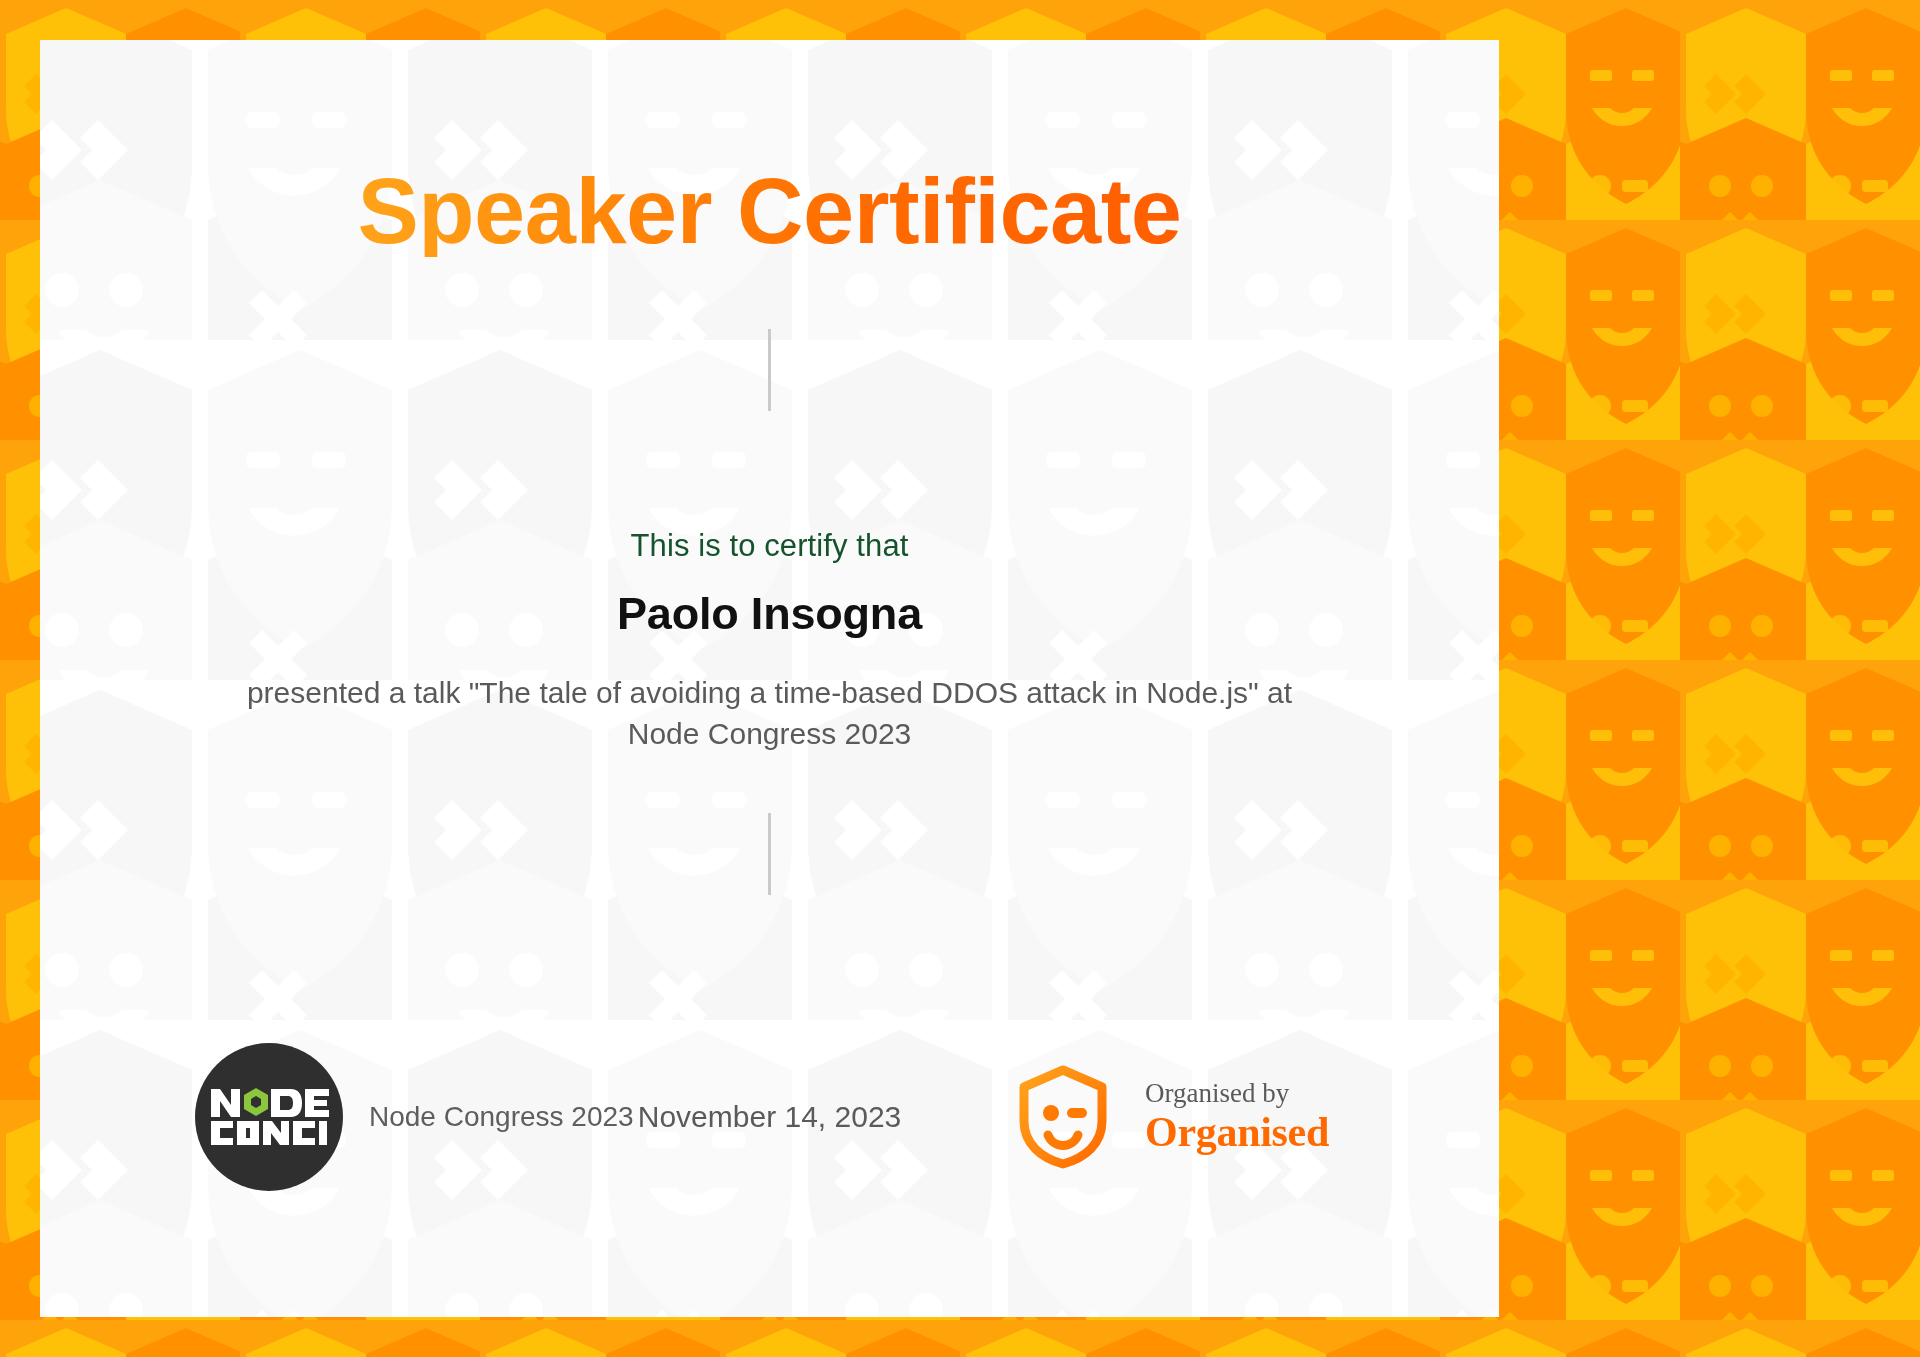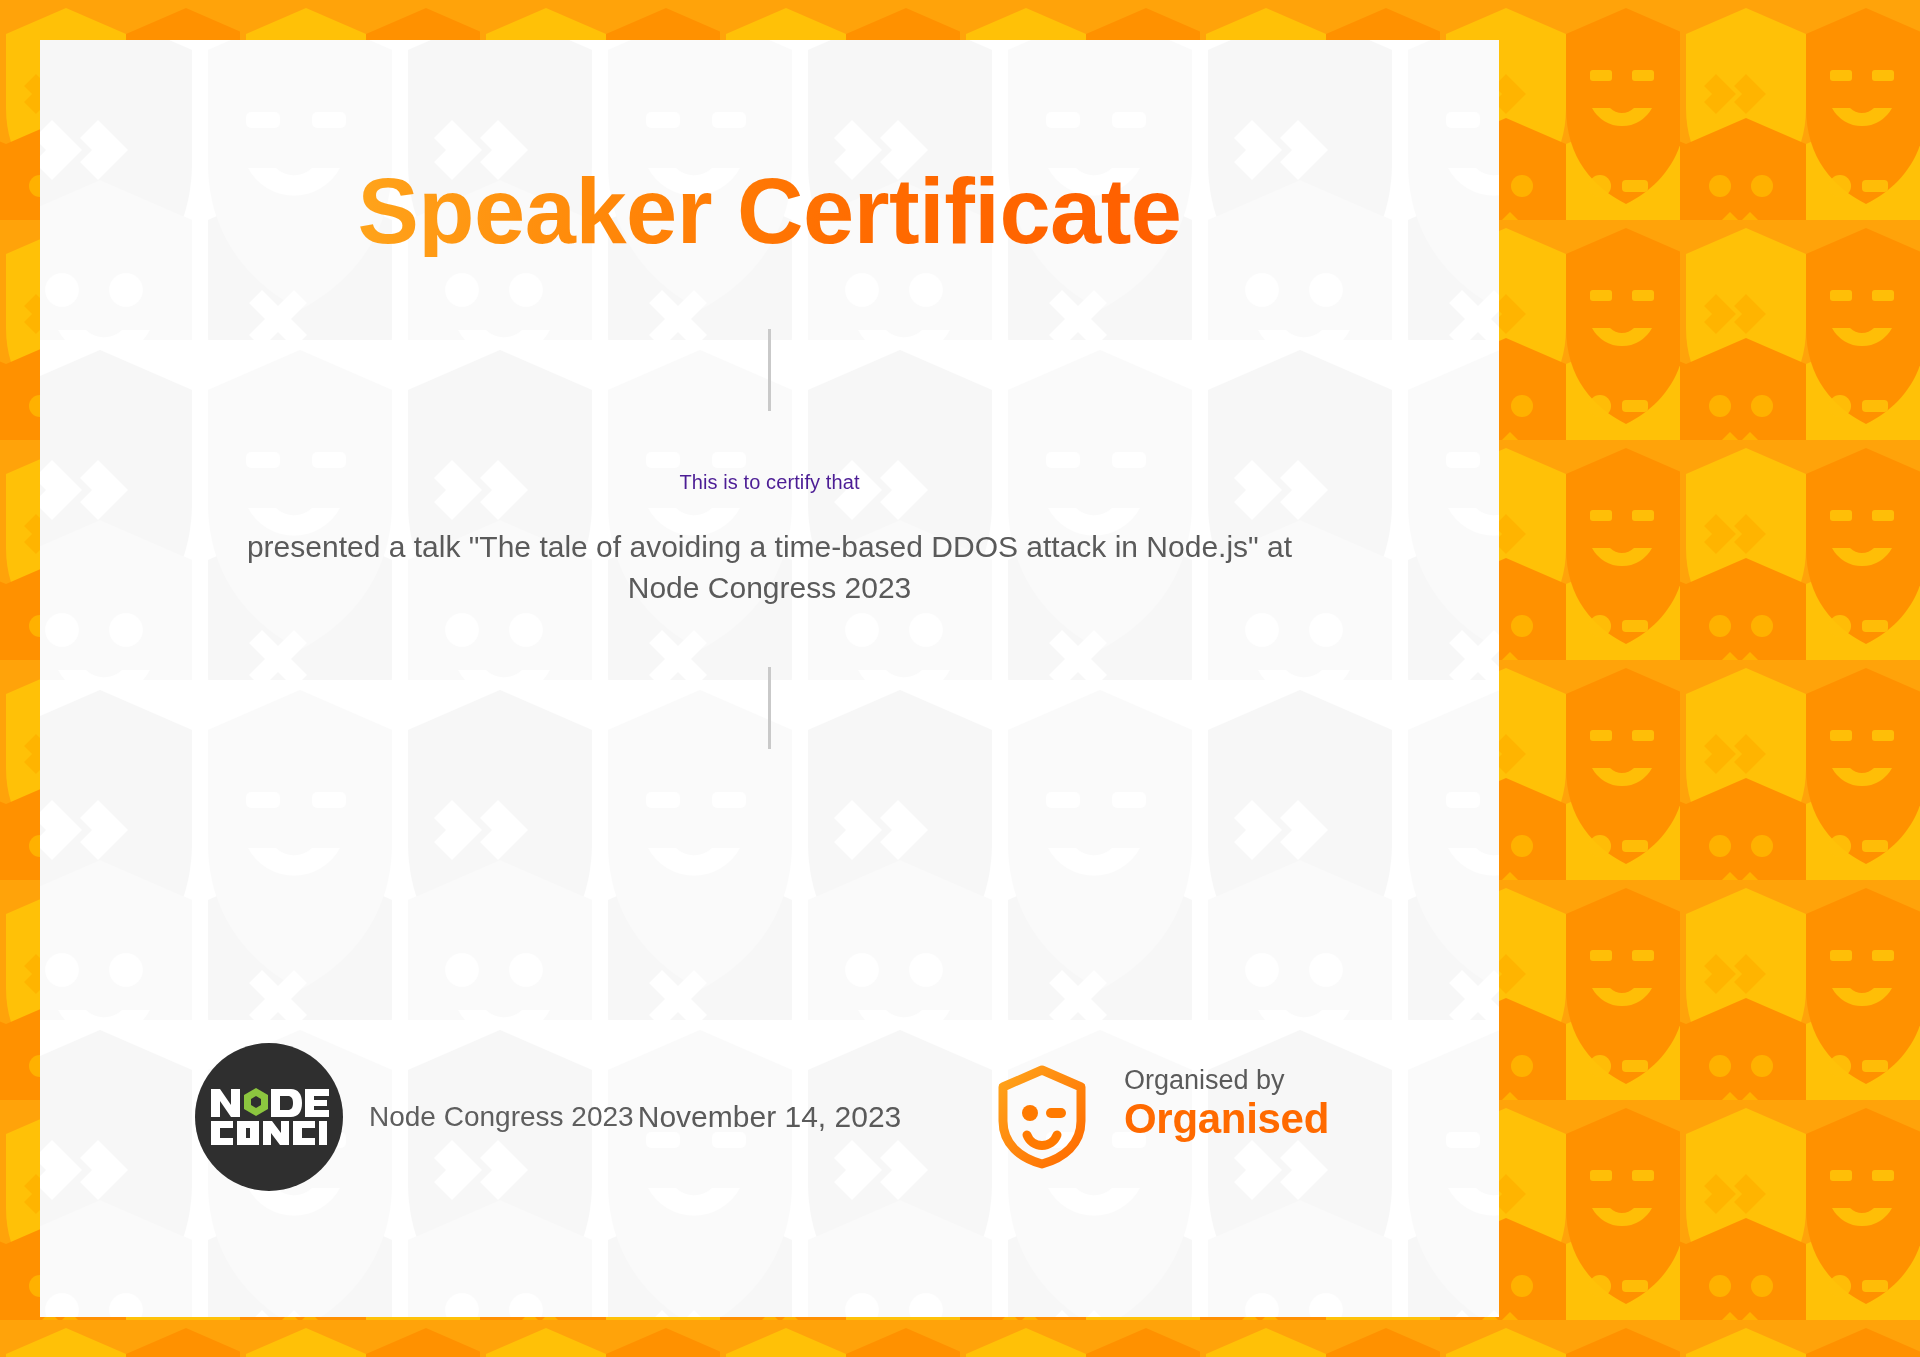--- a/index.html
+++ b/index.html
@@ -50,23 +50,23 @@
     white-space:nowrap;
   }
 
   
   .divider { width:3px; background:#C9C9C9; }
   #divider-top { height:82px; margin-top:72px; }
   #divider-bottom { height:82px; margin-top:58px; }
 
   
   #certify-line {
-    margin-top:60px;
-    font-size:20px;
-    color:#4c1d95;
+    margin-top:117px;
+    font-size:31px;
+    color:#14532d;
     font-weight:400;
     letter-spacing:0.1px;
   }
   #recipient-name {
     margin-top:24px;
     font-size:45px;
     font-weight:700;
     color:#111111;
     letter-spacing:-0.2px;
   }
@@ -103,21 +103,21 @@
   #nodejs-badge svg { display:block; }
   #event-name-footer { font-size:28px; color:#5E5E5E; white-space:nowrap; }
 
   #footer-center {
     position:absolute; left:50%; transform:translateX(-50%);
     font-size:30px; color:#5A5A5A; white-space:nowrap;
   }
 
   #footer-right {
     position:absolute; right:170px;
-    display:flex; align-items:flex-start; gap:36px;
+    display:flex; align-items:center; gap:36px;font-family:Liberation Serif, serif;
   }
   #gitnation-shield { flex:0 0 auto; }
   #gitnation-shield svg { display:block; }
   #gitnation-text { display:flex; flex-direction:column; line-height:1.12; }
   #organised-by { font-size:27px; color:#5A5A5A; font-weight:400; white-space:nowrap; }
   #gitnation-name { font-size:42px; font-weight:700; color:#FF6A00; letter-spacing:-0.3px; white-space:nowrap; }
 </style>
 </head>
 <body>
 
@@ -207,20 +207,21 @@
   </div>
 
   <div id="card-content">
 
     <h1 id="title">Speaker Certificate</h1>
 
     <div id="divider-top" class="divider"></div>
 
     <div id="certify-line">This is to certify that</div>
 
+    <div id="recipient-name">Paolo Insogna</div>
 
     <div id="talk-block">
       <span>presented a talk "The tale of avoiding a time-based DDOS attack in Node.js" at</span>
       <span id="talk-line-2">Node Congress 2023</span>
     </div>
 
     <div id="divider-bottom" class="divider"></div>
 
   </div>
 

